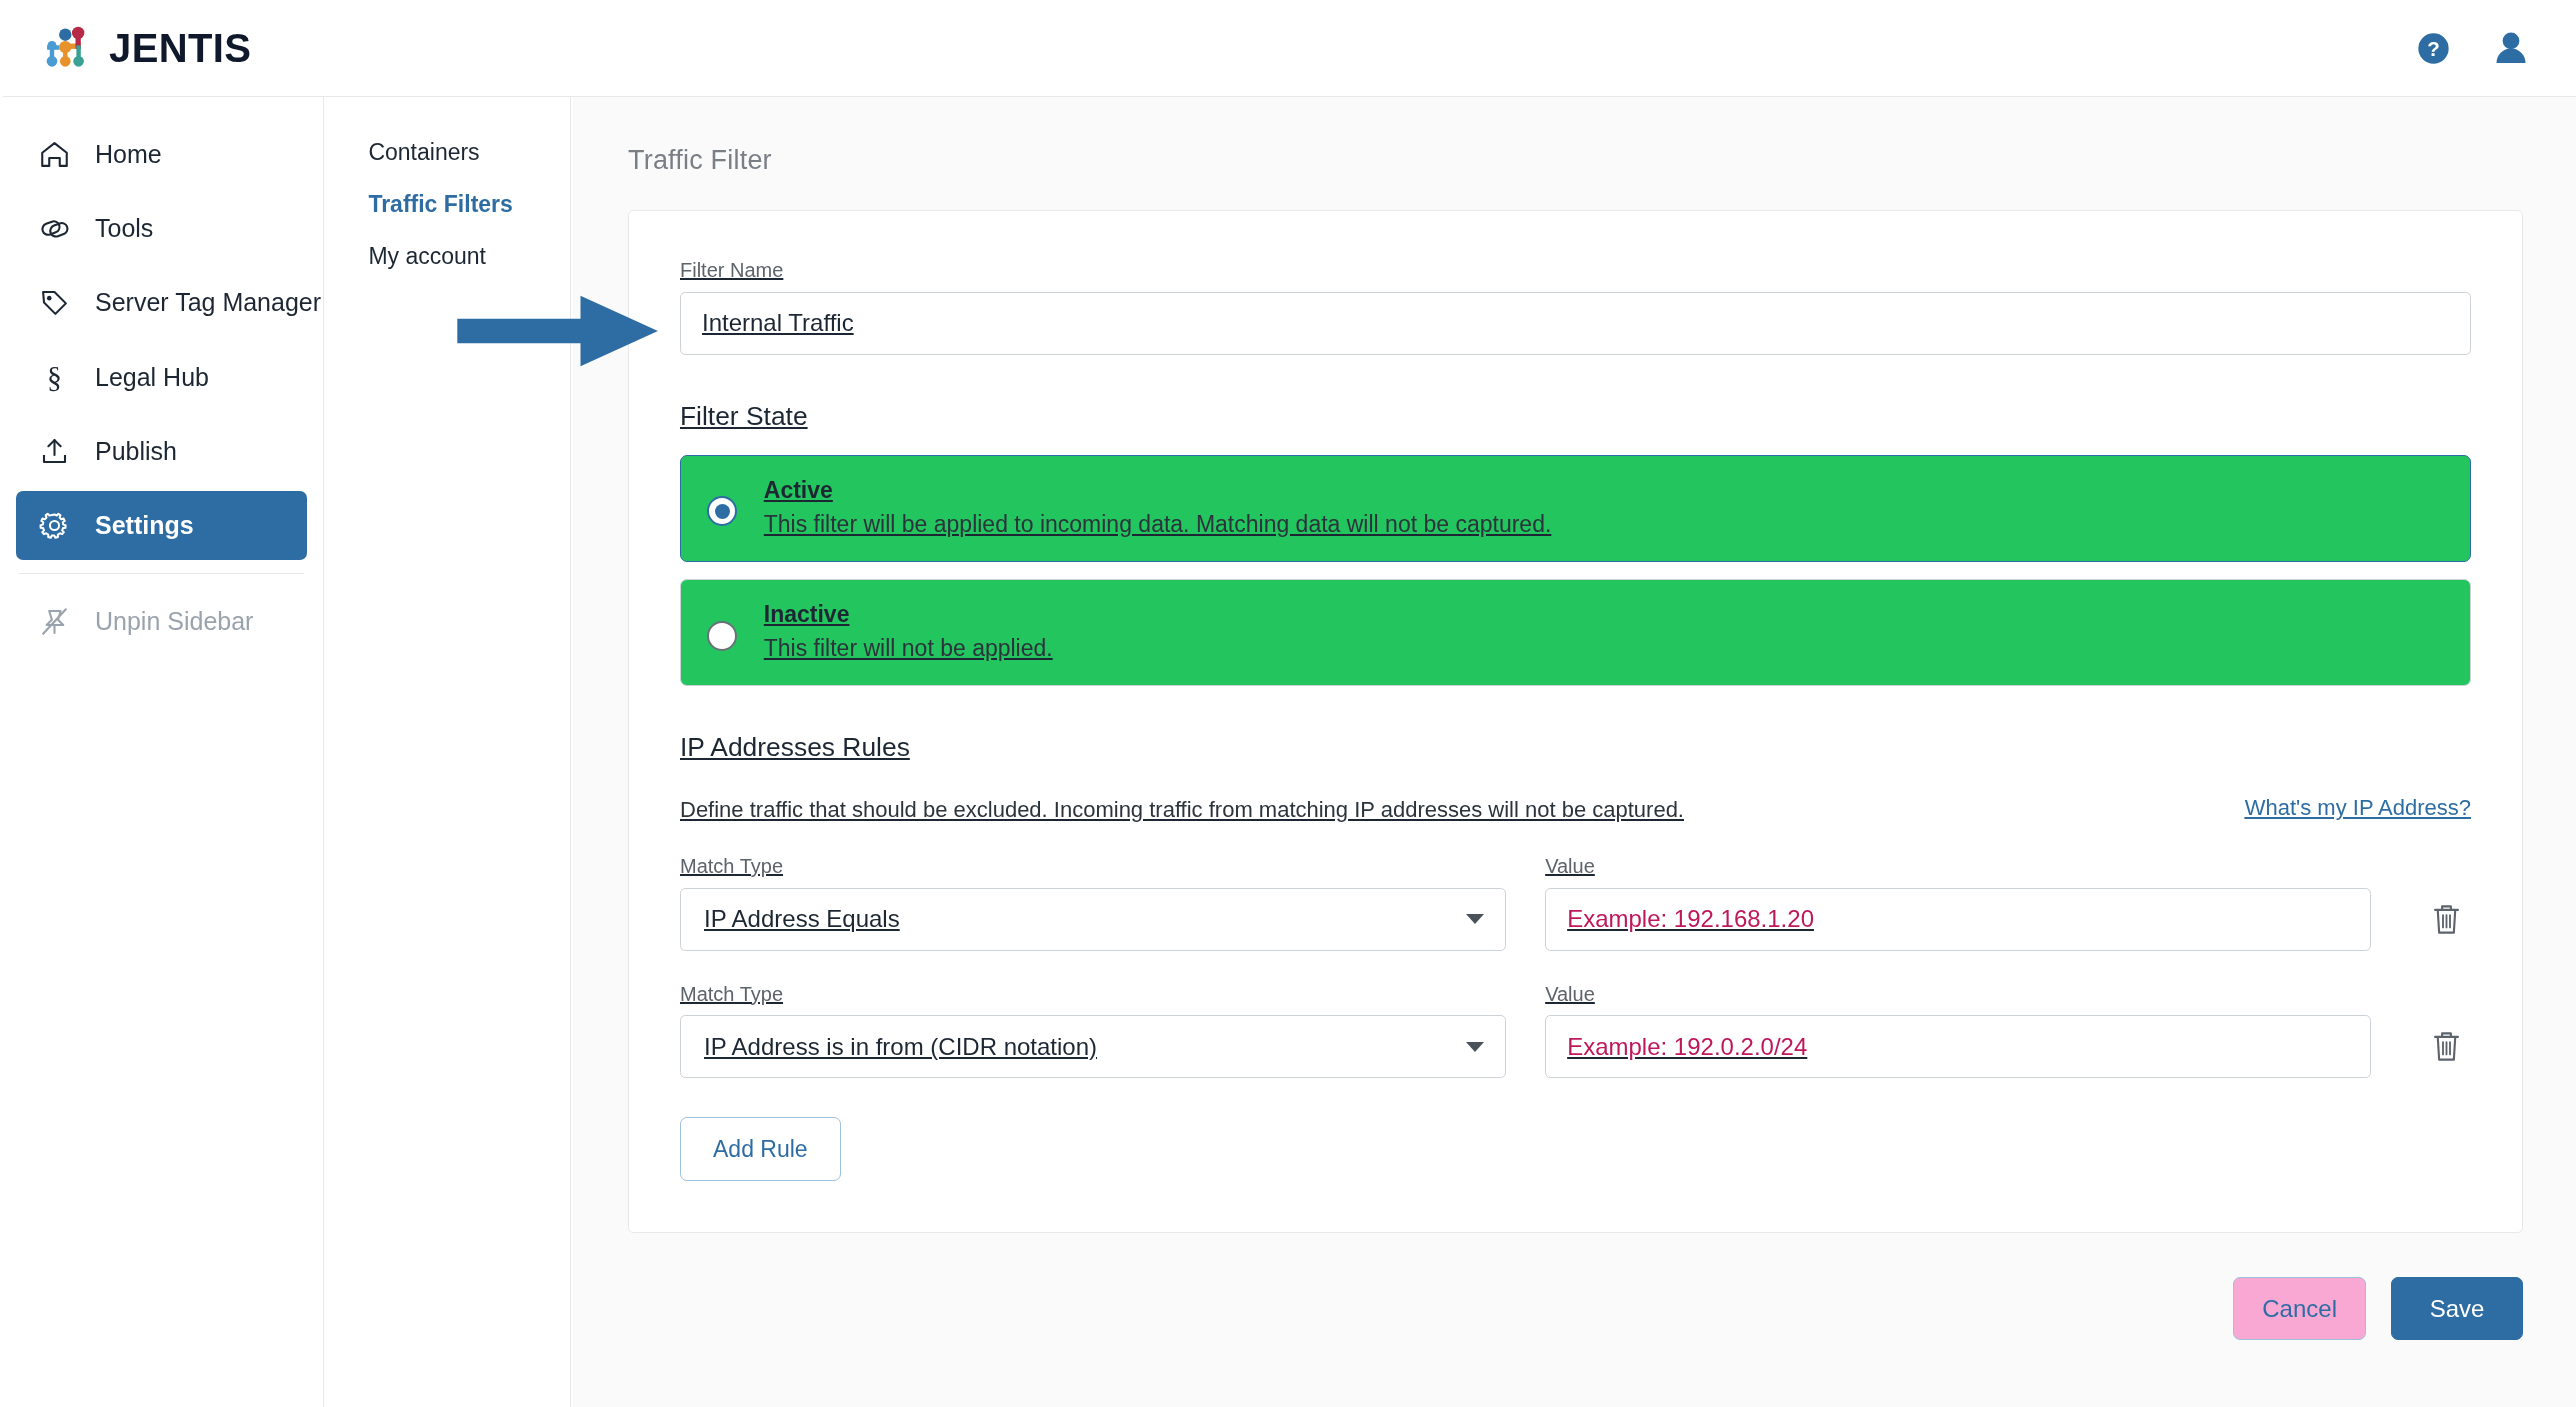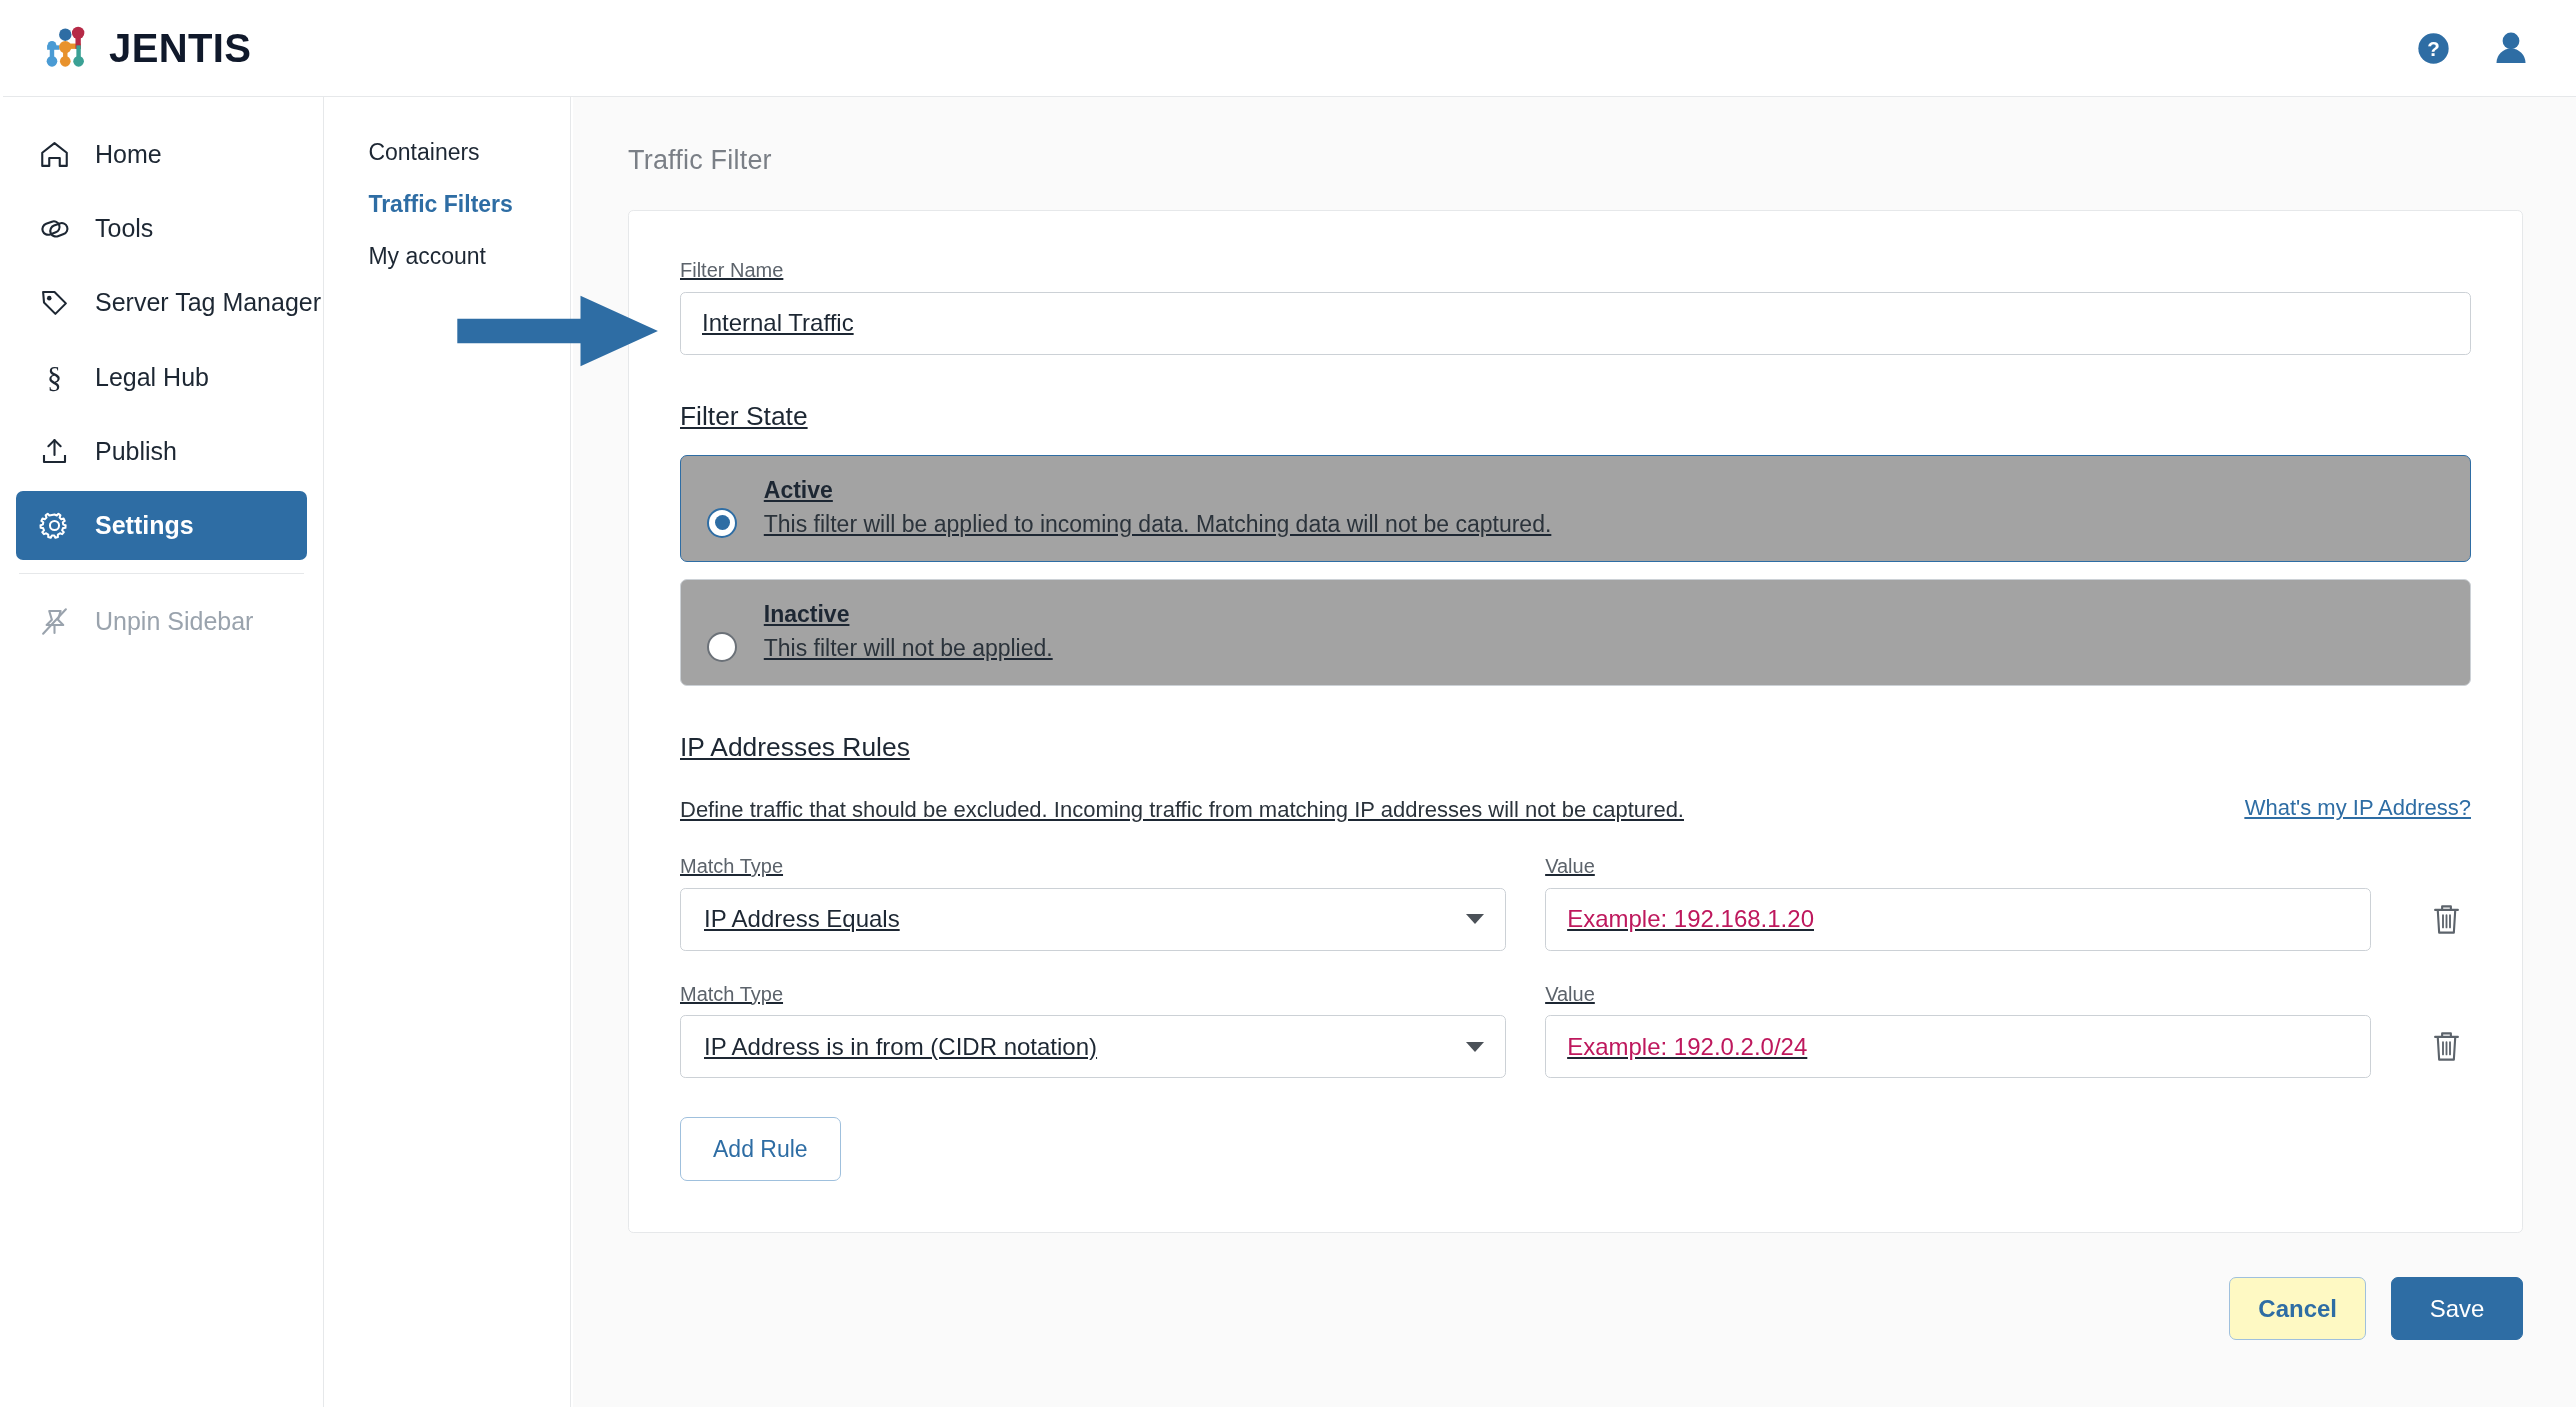--- a/index.html
+++ b/index.html
@@ -170,24 +170,24 @@
     color: #1d2733;
     margin: 46px 0 23px 0;
   }
 
   .radio-card {
     border: 1.8px solid #ccd1d6;
     border-radius: 7px;
     box-sizing: border-box;
     padding: 21px 25px 23px 26.4px;
     display: flex;
-    align-items: flex-end;
+    align-items: center;
     gap: 26.4px;
     cursor: pointer;
-    background: #a3a3a3;
+    background: #22c55e;
     margin-bottom: 17.6px;
   }
   .radio-card.selected {
     border-color: #2e6da4;
   }
   .radio-outer {
     width: 30px; height: 30px;
     border-radius: 50%;
     border: 2.6px solid #6b7178;
     box-sizing: border-box;
@@ -302,24 +302,23 @@
     padding: 0 28px;
     border-radius: 7px;
     font-size: 24px;
     display: inline-flex;
     align-items: center;
     justify-content: center;
     cursor: pointer;
     box-sizing: border-box;
   }
   .btn-outline {
-    background: #fef9c3;
+    background: #f9a8d4;
     border: 1.8px solid #9fc0dd;
     color: #2e6da4;
-    font-weight: bold;
   }
   .btn-primary {
     background: #2e6da4;
     border: 1.8px solid #2e6da4;
     color: #ffffff;
   }
 
   
   .annot-arrow {
     position: absolute;

